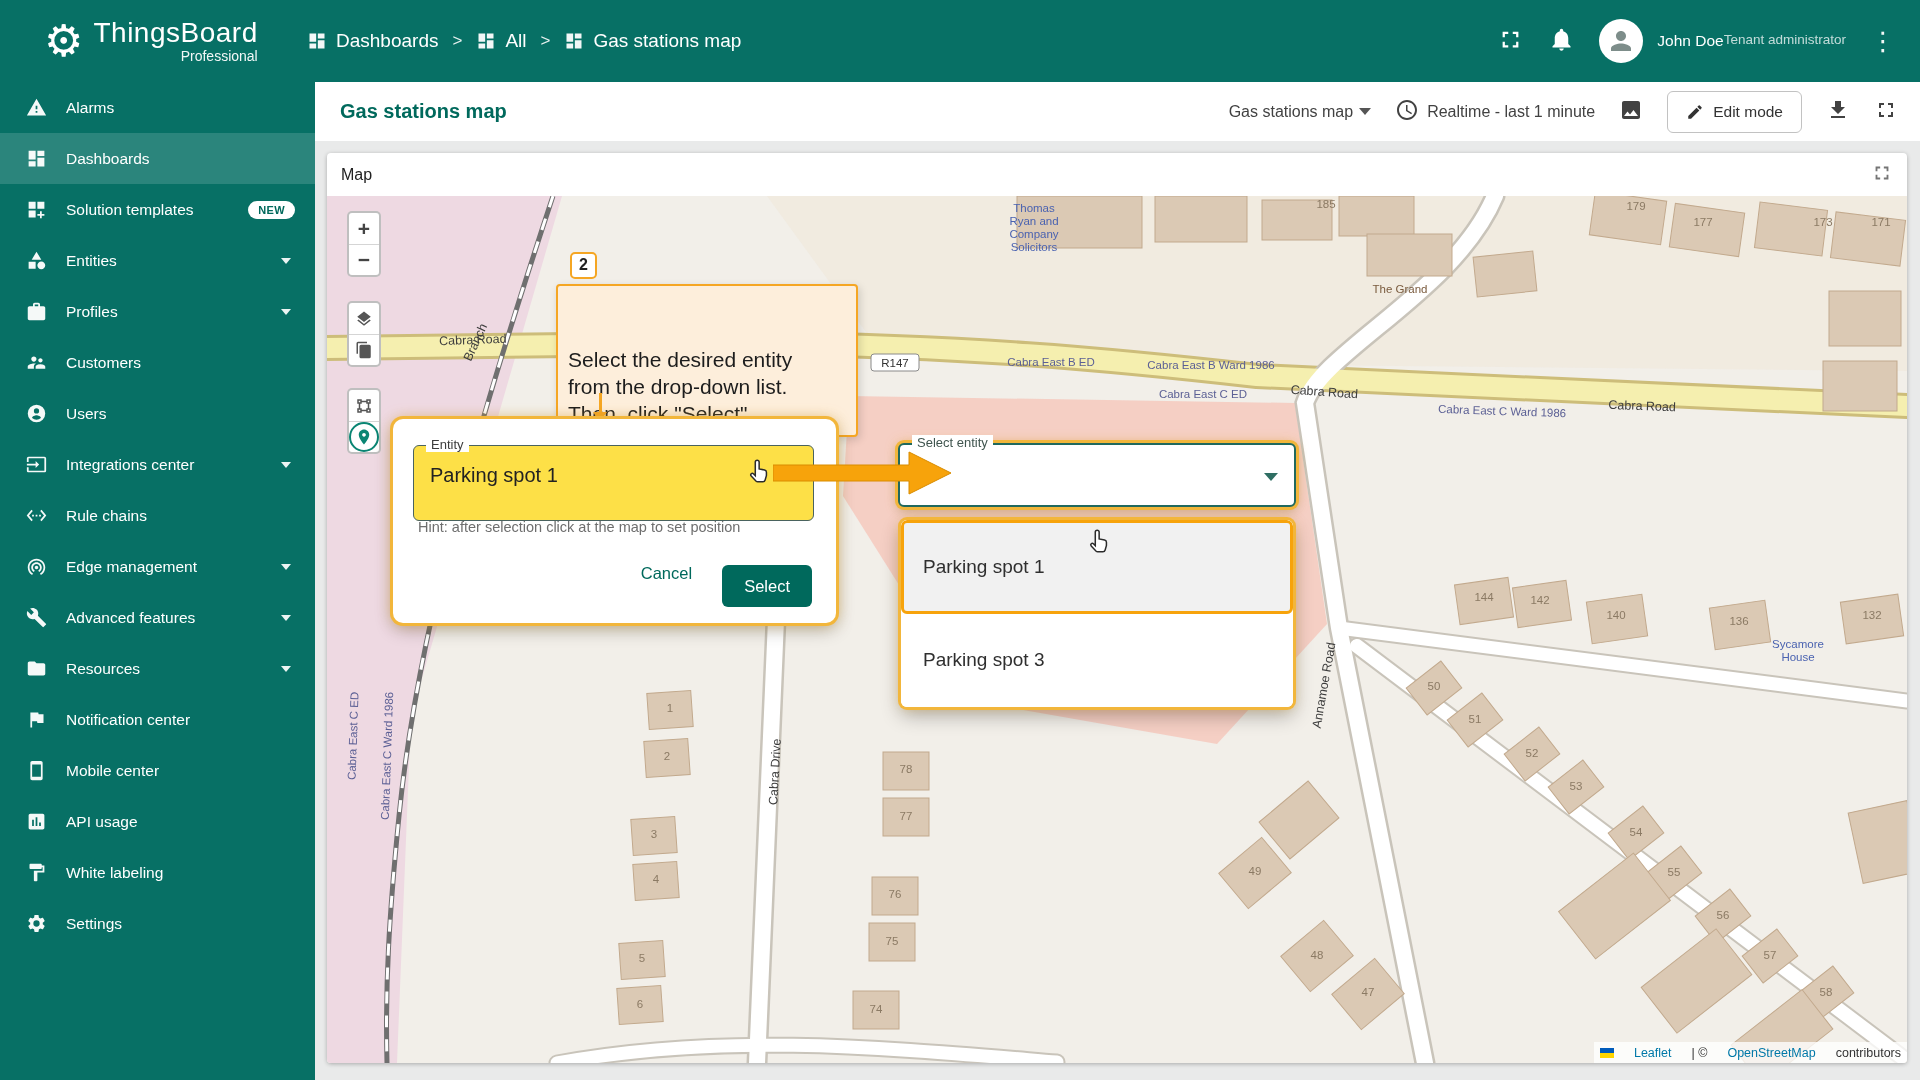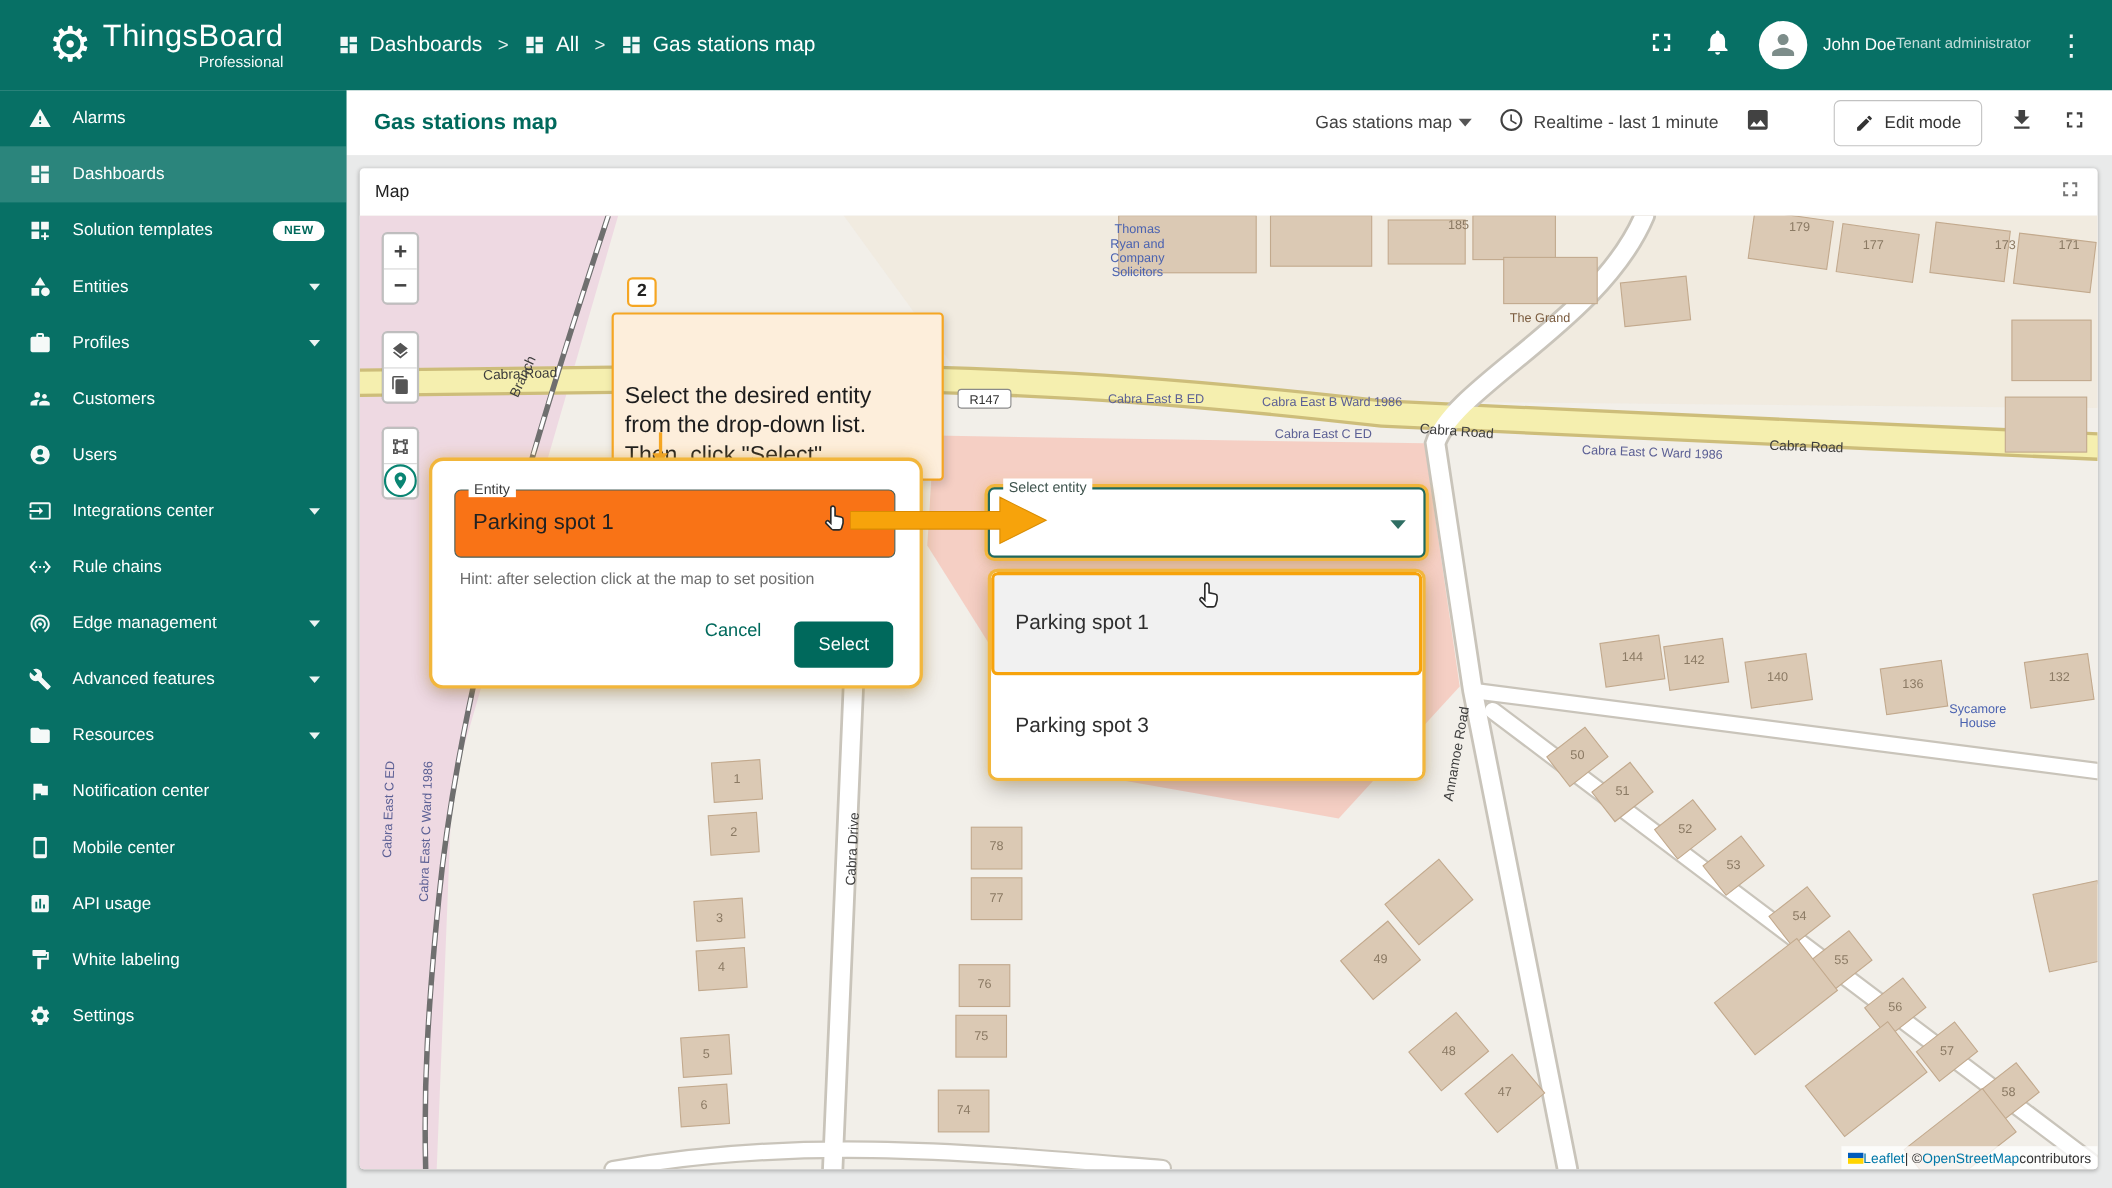--- a/index.html
+++ b/index.html
@@ -43,21 +43,21 @@
   .badge-new{margin-left:auto;margin-right:20px;background:#fff;color:var(--green-dark);font-size:11px;font-weight:bold;padding:3px 10px;border-radius:10px;letter-spacing:.4px;}
 
   
   .toolbar{position:absolute;left:315px;top:82px;right:0;height:59px;background:#fff;display:flex;align-items:center;z-index:10;}
   .toolbar-title{margin-left:25px;font-size:20px;font-weight:bold;color:var(--green-dark);}
   .toolbar-right{margin-left:auto;display:flex;align-items:center;gap:24px;padding-right:22px;color:#424242;}
   .dash-select{display:flex;align-items:center;gap:6px;font-size:16px;cursor:pointer;}
   .caret-down{width:0;height:0;border-left:6px solid transparent;border-right:6px solid transparent;border-top:7px solid #555;}
   .timewindow{display:flex;align-items:center;gap:8px;font-size:16px;cursor:pointer;}
   .ticon svg{width:24px;height:24px;fill:#424242;}
-  .edit-btn{display:flex;align-items:center;gap:9px;border:1px solid #c2c2c2;border-radius:6px;height:42px;padding:0 18px;font-size:15.5px;color:#333;cursor:pointer;background:#fff;margin-left:33px;}
+  .edit-btn{display:flex;align-items:center;gap:9px;border:1px solid #c2c2c2;border-radius:6px;height:42px;padding:0 18px;font-size:15.5px;color:#333;cursor:pointer;background:#fff;}
   .edit-btn svg{width:18px;height:18px;fill:#333;}
 
   
   .card{position:absolute;left:327px;top:153px;width:1580px;height:910px;background:#fff;border-radius:4px;box-shadow:0 1px 4px rgba(0,0,0,.28);z-index:5;}
   .card-header{height:43px;display:flex;align-items:center;padding:0 14px;font-size:16px;color:#212121;}
   .card-header .wf{margin-left:auto;}
   .card-header .wf svg{width:22px;height:22px;fill:#757575;}
   .map{position:absolute;left:0;top:43px;width:1580px;height:867px;background:#f2efe9;overflow:hidden;border-radius:0 0 4px 4px;cursor:grab;}
   .map svg.basemap{position:absolute;inset:0;font-family:"Liberation Sans",sans-serif;}
   .overlays{position:absolute;inset:0;}
@@ -72,21 +72,21 @@
   .tool-active svg{fill:#0a8573 !important;}
 
   
   .annotation{position:absolute;left:229px;top:88px;width:302px;background:#fdeedb;border:2px solid var(--orange);border-radius:4px;padding:5px 10px 8px;font-size:21px;line-height:1.3;color:#1d1d1d;white-space:pre-line;z-index:6;box-shadow:2px 3px 8px rgba(0,0,0,.15);}
   .step-badge{position:absolute;left:12px;top:-34px;width:27px;height:27px;background:#fff;border:2px solid var(--orange);border-radius:5px;display:flex;align-items:center;justify-content:center;font-size:16px;font-weight:bold;color:#222;}
   .conn-line{position:absolute;left:272px;top:197px;width:3px;height:21px;background:var(--orange);z-index:6;}
   .conn-tip{position:absolute;left:266px;top:216px;width:0;height:0;border-left:7px solid transparent;border-right:7px solid transparent;border-top:10px solid var(--orange);z-index:6;}
 
   
   .entity-dialog{position:absolute;left:66px;top:223px;width:443px;height:204px;background:#fff;border-radius:10px;z-index:7;box-shadow:0 0 0 3px #f2b63b,0 0 14px rgba(242,182,59,.65),0 6px 18px rgba(0,0,0,.3);}
-  .mat-field{position:absolute;left:20px;top:26px;width:401px;height:62px;border:1.5px solid #4a635f;border-radius:6px;background:#f97316;cursor:pointer;}
+  .mat-field{position:absolute;left:20px;top:26px;width:401px;height:76px;border:1.5px solid #4a635f;border-radius:6px;background:#fde047;cursor:pointer;}
   .mat-label{position:absolute;top:-9px;left:12px;background:#fff;padding:0 5px;font-size:13px;color:#3c3c3c;}
   .mat-value{font-size:20px;color:#222;padding-left:16px;line-height:59px;}
   .dialog-hint{position:absolute;left:25px;top:100px;font-size:14.5px;color:#6e6e6e;}
   .dialog-actions{position:absolute;right:24px;bottom:16px;display:flex;align-items:center;gap:30px;}
   .cancel-btn{font-size:16.5px;font-weight:500;color:var(--green-dark);cursor:pointer;background:none;border:none;font-family:inherit;}
   .select-btn{background:var(--green-dark);color:#fff;font-size:16.5px;font-weight:500;height:42px;padding:0 22px;border-radius:6px;border:none;cursor:pointer;font-family:inherit;margin-top:25px;}
 
   
   .big-arrow{position:absolute;left:446px;top:254px;z-index:8;}
 
@@ -95,21 +95,21 @@
   .select-label{position:absolute;top:-10px;left:12px;background:#fff;padding:0 5px;font-size:13px;color:#40554f;}
   .select-caret{position:absolute;right:16px;top:28px;width:0;height:0;border-left:7px solid transparent;border-right:7px solid transparent;border-top:8px solid #2f6e63;}
   .options-panel{position:absolute;left:574px;top:324px;width:392px;height:187px;background:#fff;border-radius:6px;z-index:7;box-shadow:0 0 0 3px #f2b63b,0 0 12px rgba(242,182,59,.55),0 8px 20px rgba(0,0,0,.3);display:flex;flex-direction:column;overflow:hidden;}
   .option{flex:1;display:flex;align-items:center;padding-left:22px;font-size:19px;color:#2f2f2f;cursor:pointer;background:#fff;}
   .option.highlight{background:#f1f1f1;outline:3px solid var(--orange-deep);outline-offset:-3px;border-radius:6px;}
 
   .cursor-hand{position:absolute;z-index:9;pointer-events:none;}
   .cursor-hand svg{width:27px;height:30px;}
 
   
-  .attribution{position:absolute;right:0;bottom:0;height:21px;background:rgba(255,255,255,.78);display:flex;align-items:center;gap:0;padding:0 6px;font-size:12.5px;color:#333;z-index:5;}
+  .attribution{position:absolute;right:0;bottom:0;height:21px;background:rgba(255,255,255,.78);display:flex;align-items:center;gap:20px;padding:0 6px;font-size:12.5px;color:#333;z-index:5;}
   .attribution a{color:#0078a8;text-decoration:none;}
   .flag{width:14px;height:10px;display:inline-block;}
   .flag .t{display:block;height:5px;background:#005bbb;}
   .flag .b{display:block;height:5px;background:#ffd500;}
 </style>
 </head>
 <body>
 
 <div id="app">
 

